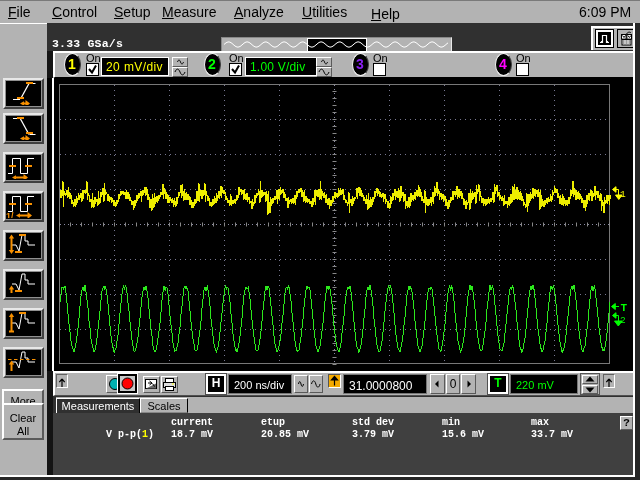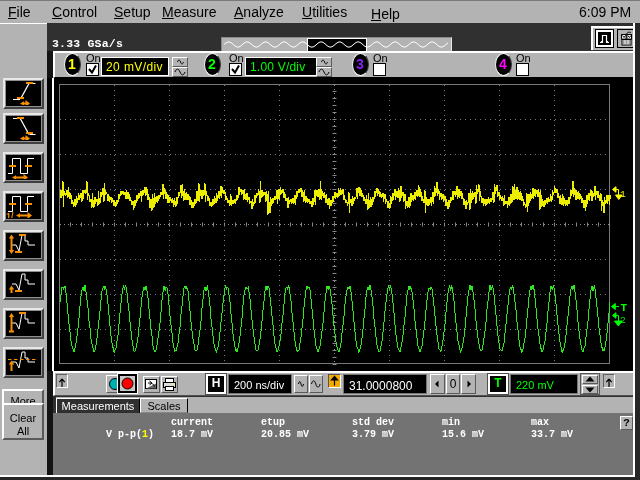--- a/index.html
+++ b/index.html
@@ -312,21 +312,21 @@
  </div>
  <div class="abs" style="left:603px;top:374px;width:12px;height:14px;background:#b3b3b3;border:1px solid #606060;border-right-color:#fff;border-bottom-color:#fff"><svg width="10" height="12">
         <path d="M5,2v8M5,2l-2.7,3.2M5,2l2.7,3.2" stroke="#000" stroke-width="1.2" fill="none"></path>
       </svg></div>
 </div>
 
 <div class="abs" style="left:53px;top:396px;width:580px;height:79px;background:#303030"></div>
 <div class="abs" style="left:56px;top:397px;width:577px;height:16px;background:#b3b3b3"></div>
 <div class="abs" style="left:56px;top:398px;width:84px;height:16px;background:#303030;border-top:1px solid #fff;border-left:1px solid #fff;border-right:1px solid #000;color:#fff;font-size:11px;text-align:center;line-height:15px">Measurements</div>
 <div class="abs" style="left:140px;top:398px;width:48px;height:15px;background:#b3b3b3;border-top:1px solid #fff;border-left:1px solid #fff;border-right:1px solid #000;border-bottom:1px solid #888;color:#000;font-size:11px;text-align:center;line-height:15px">Scales</div>
-<div class="abs mono" style="left:53px;top:413px;width:580px;height:62px;background:#737373;color:#fff;font-size:10px;font-weight:bold">
+<div class="abs mono" style="left:53px;top:413px;width:580px;height:62px;background:#404040;color:#fff;font-size:10px;font-weight:bold">
  <span class="abs" style="left:118px;top:4px">current</span>
  <span class="abs" style="left:208px;top:4px">etup</span>
  <span class="abs" style="left:299px;top:4px">std dev</span>
  <span class="abs" style="left:389px;top:4px">min</span>
  <span class="abs" style="left:478px;top:4px">max</span>
  <span class="abs" style="left:53px;top:16px">V p-p(<span style="color:#ff0">1</span>)</span>
  <span class="abs" style="left:118px;top:16px">18.7 mV</span>
  <span class="abs" style="left:208px;top:16px">20.85 mV</span>
  <span class="abs" style="left:299px;top:16px">3.79 mV</span>
  <span class="abs" style="left:389px;top:16px">15.6 mV</span>

